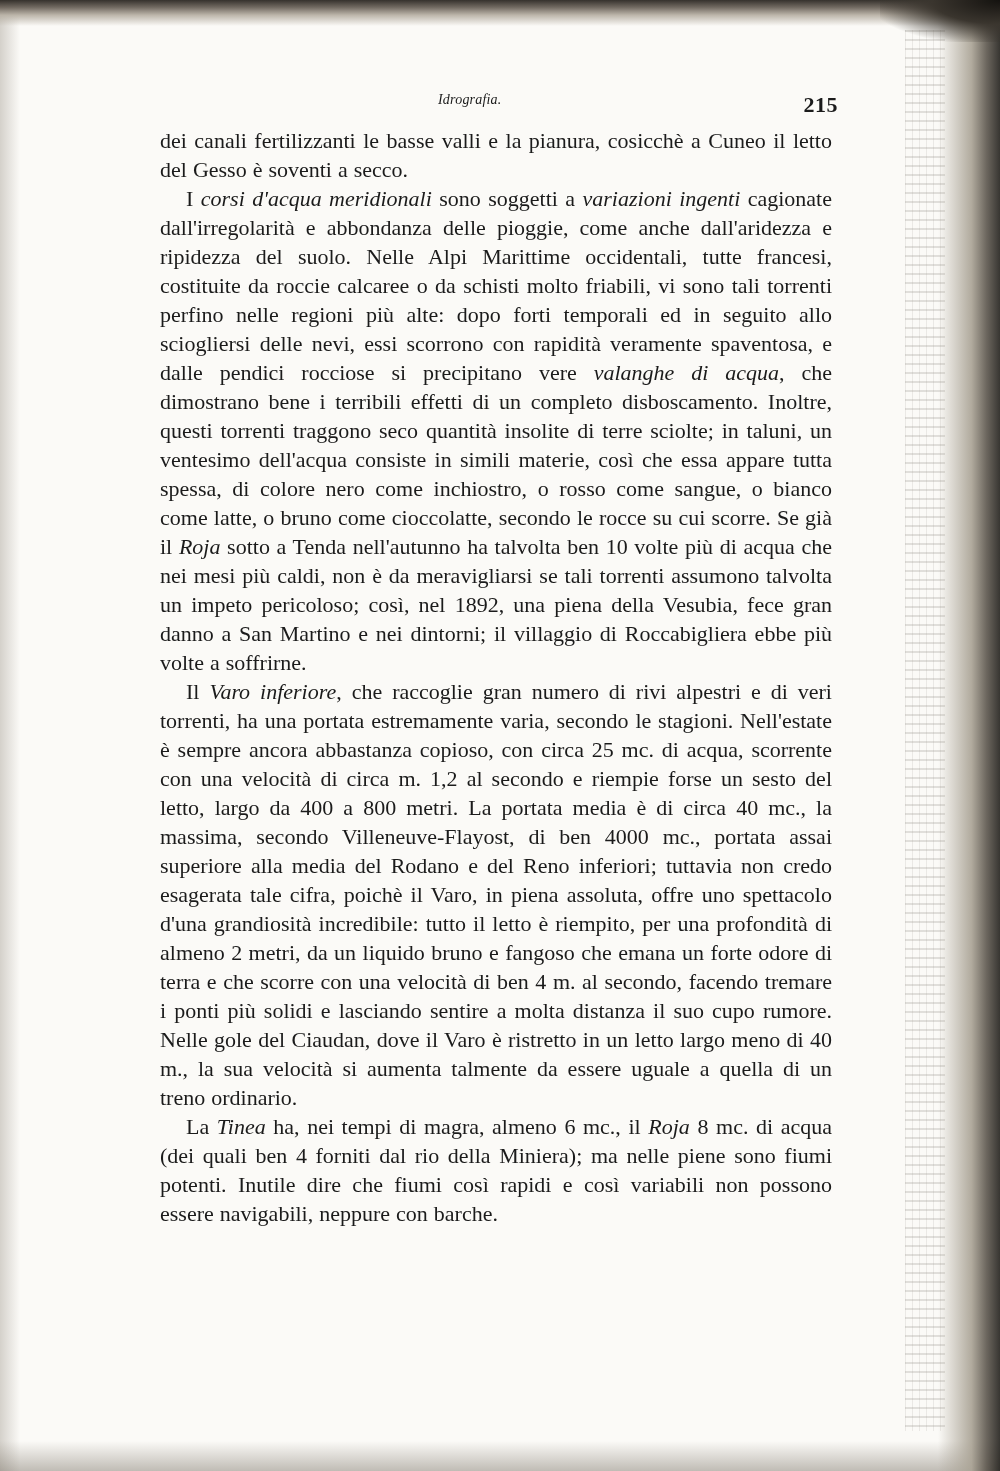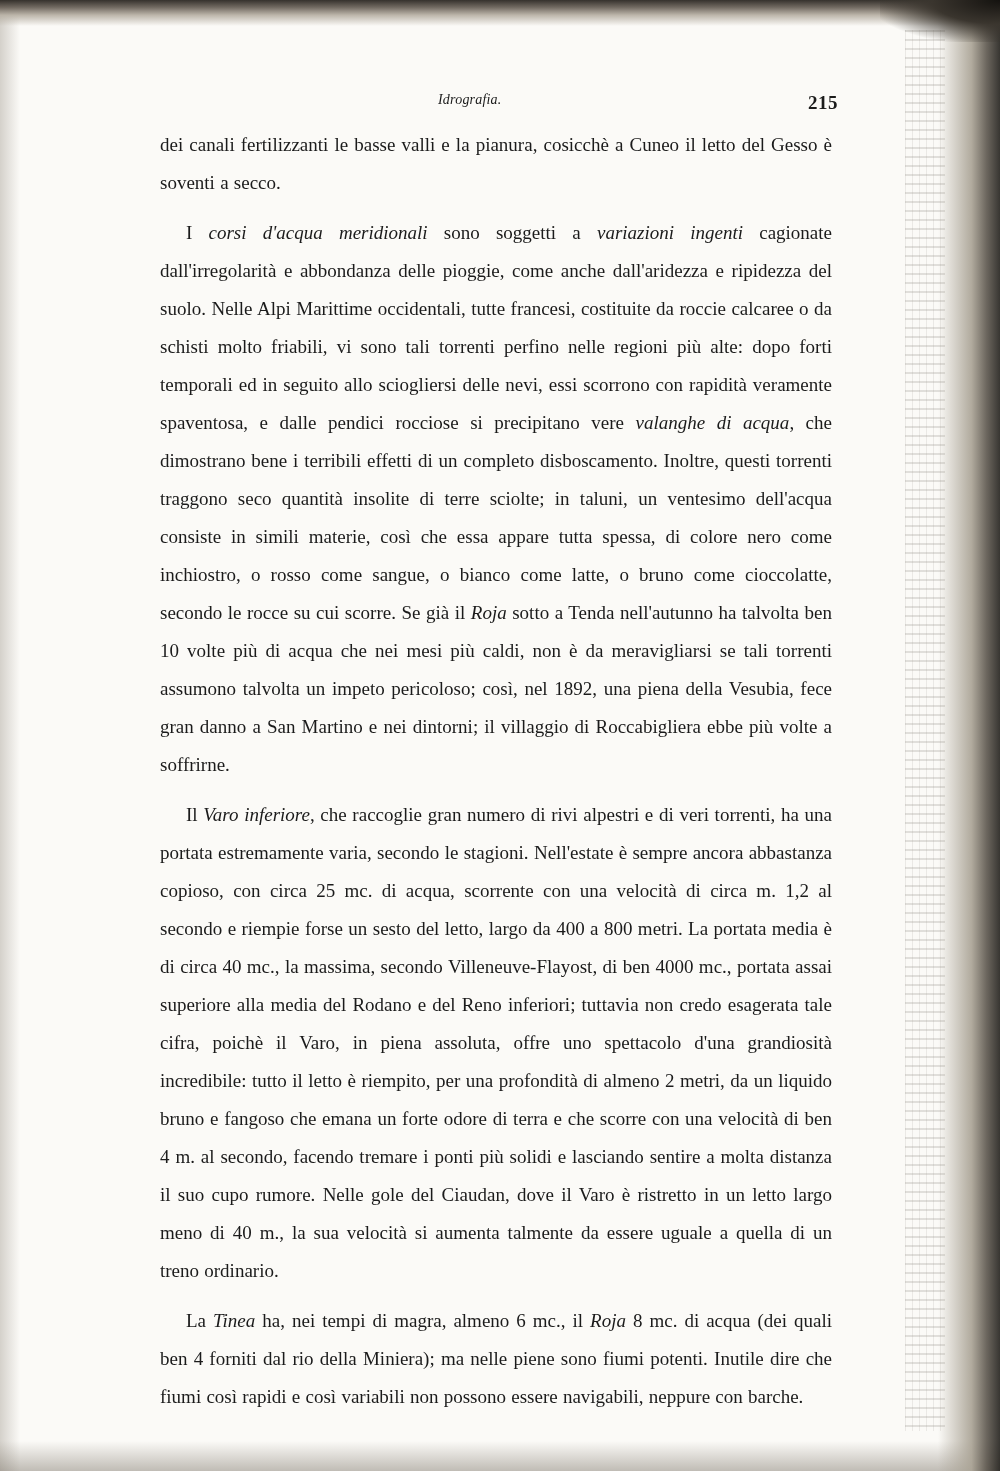--- a/index.html
+++ b/index.html
@@ -80,38 +80,38 @@
     left: 278px;
     top: 0;
     font-style: italic;
     font-size: 14px;
     letter-spacing: 0.2px;
   }
   .page-number {
     position: absolute;
     right: -6px;
     top: 0;
-    font-size: 19px;
+    font-size: 22px;
     font-weight: bold;
     letter-spacing: 0.5px;
   }
 
   .body-text p {
     margin: 0;
-    font-size: 19px;
-    line-height: 38px;
+    font-size: 22px;
+    line-height: 29px;
     text-align: justify;
     text-justify: inter-word;
     word-spacing: 0.5px;
   }
   .body-text p.indent {
     text-indent: 26px;
   }
   .body-text p + p {
-    margin-top: 12px;
+    margin-top: 0;
   }
   em { font-style: italic; }
 </style>
 </head>
 <body>
 
 <div class="page-scan">
   <div class="edge-left"></div>
   <div class="edge-bottom"></div>
   <div class="speckle"></div>

